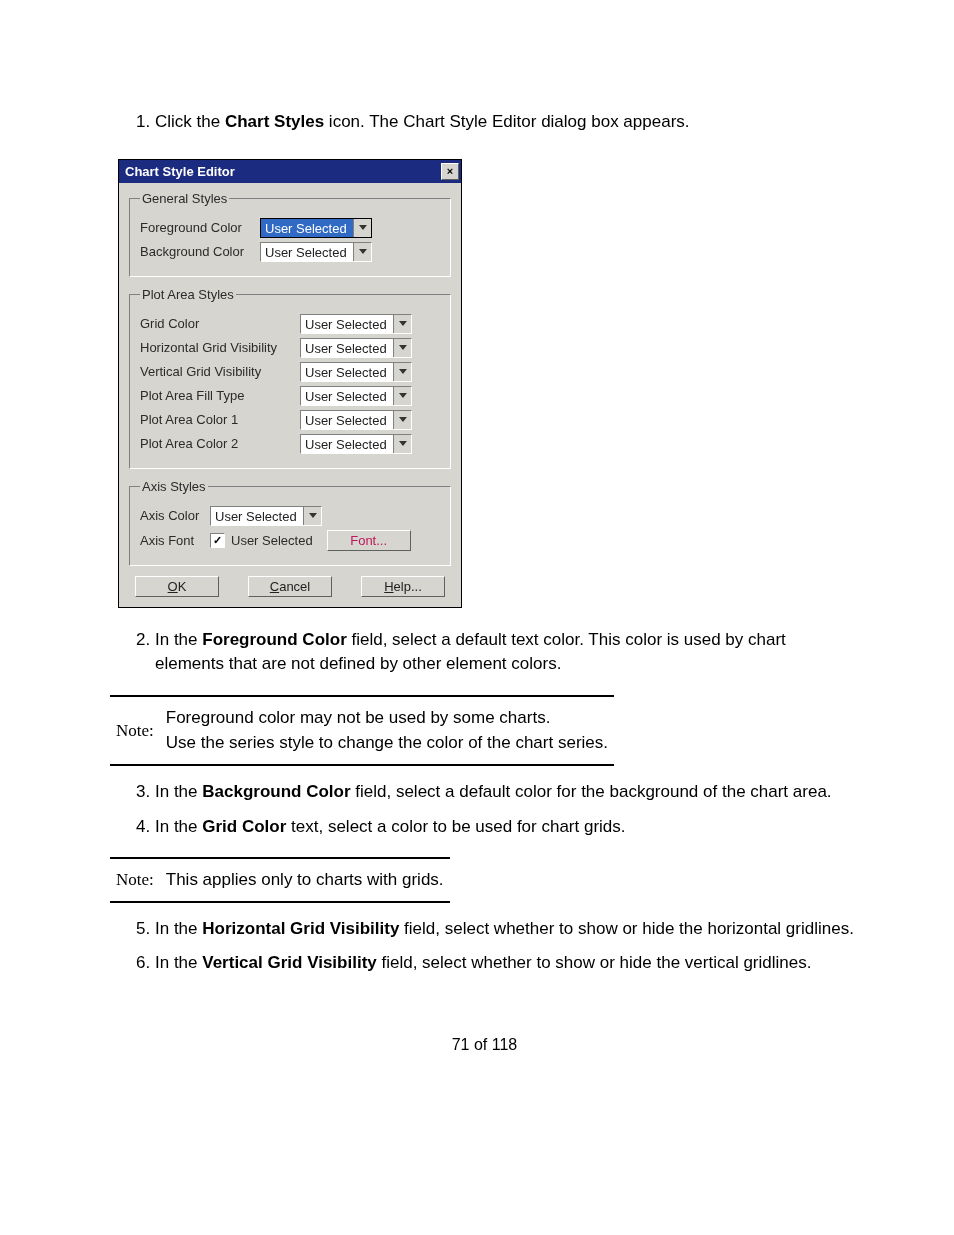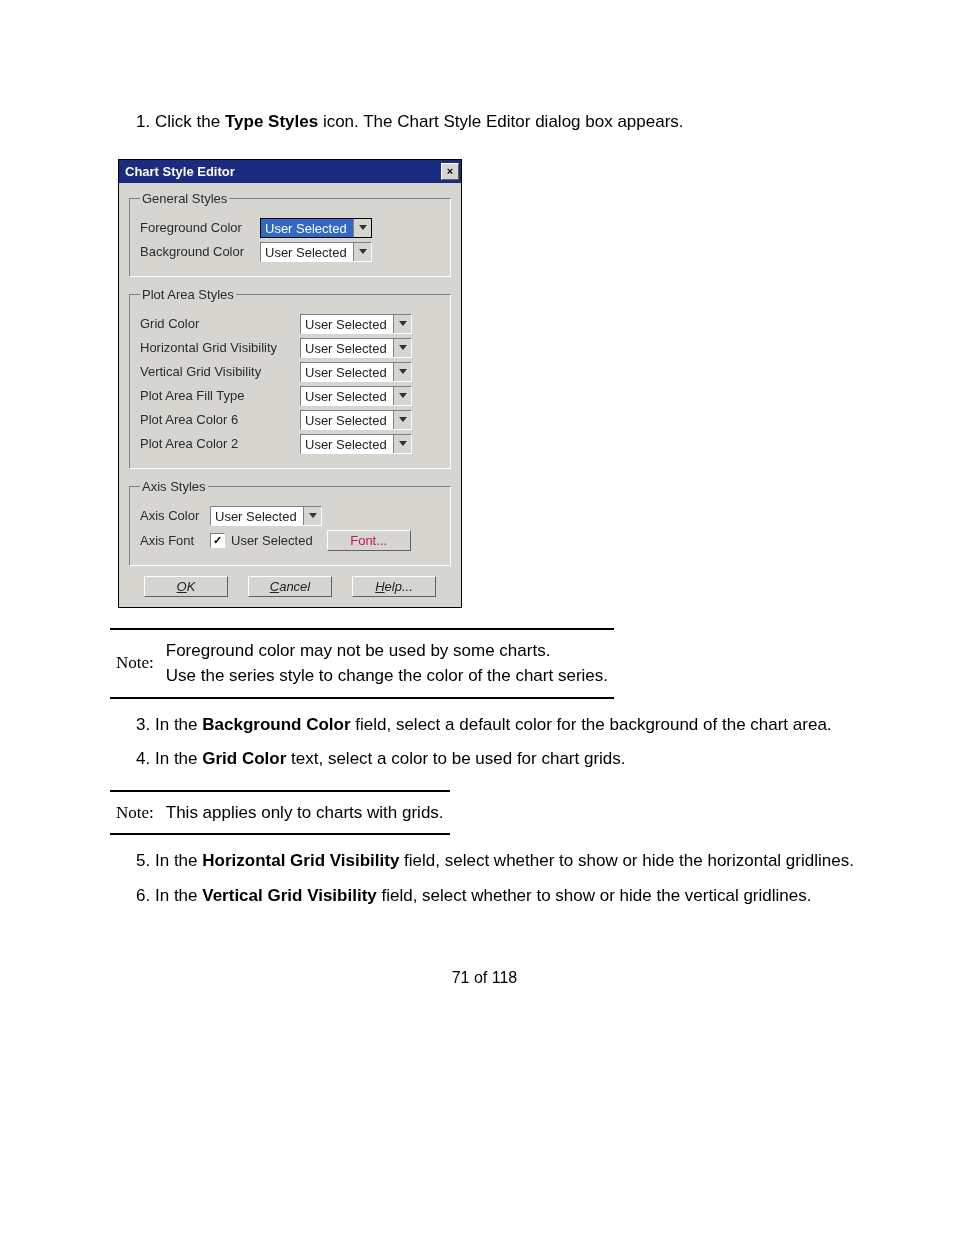--- a/index.html
+++ b/index.html
@@ -119,23 +119,22 @@
     font-size:13px;
     color:#222;
     min-width: 58px;
     text-align:center;
     display:inline-block;
   }
   .winbtn.disabled { color:#be185d; }
   .btnrow {
     display:flex;
     justify-content:center;
-    gap: 20px;
+    gap: 29px;
     margin-top: 8px;
-    font-style: italic;
   }
   .uline { text-decoration: underline; }
 
   
   table.notebox {
     border-collapse: collapse;
     border-top: 2px solid #000;
     border-bottom: 2px solid #000;
     margin: 14px 0 14px 0;
   }
@@ -152,21 +151,21 @@
     font-size: 16px;
   }
 </style>
 </head>
 <body>
 
 <div class="page">
 
   <ol class="steps" start="1">
     <li>
-      <span>Click the </span><span class="bold">Type Styles</span><span> icon. The Chart Style Editor dialog box appears.</span>
+      <span>Click the </span><span class="bold">Chart Styles</span><span> icon. The Chart Style Editor dialog box appears.</span>
     </li>
   </ol>
 
   <div class="dialog-wrap">
     <div class="dialog">
       <div class="titlebar">
         <span>Chart Style Editor</span>
         <span class="closebox">×</span>
       </div>
       <div class="dialog-body">
@@ -225,21 +224,21 @@
           <div class="row">
             <span class="lbl">Plot Area Fill Type</span>
             <span class="combo">
               <span class="val">User Selected</span>
               <span class="dd">
                   <span class="tri-down"></span>
                 </span>
             </span>
           </div>
           <div class="row">
-            <span class="lbl">Plot Area Color 6</span>
+            <span class="lbl">Plot Area Color 1</span>
             <span class="combo">
               <span class="val">User Selected</span>
               <span class="dd">
                   <span class="tri-down"></span>
                 </span>
             </span>
           </div>
           <div class="row">
             <span class="lbl">Plot Area Color 2</span>
             <span class="combo">
@@ -274,20 +273,25 @@
         <div class="btnrow">
           <span class="winbtn"><span class="uline">O</span><span>K</span></span>
           <span class="winbtn"><span class="uline">C</span><span>ancel</span></span>
           <span class="winbtn"><span class="uline">H</span><span>elp...</span></span>
         </div>
 
       </div>
     </div>
   </div>
 
+  <ol class="steps" start="2">
+    <li>
+      <span>In the </span><span class="bold">Foreground Color</span><span> field, select a default text color. This color is used by chart elements that are not defined by other element colors.</span>
+    </li>
+  </ol>
 
   <table class="notebox">
     <tbody>
         <tr>
       <td class="note-label">Note:</td>
       <td>
         <div>Foreground color may not be used by some charts.</div>
         <div>Use the series style to change the color of the chart series.</div>
       </td>
     </tr>

